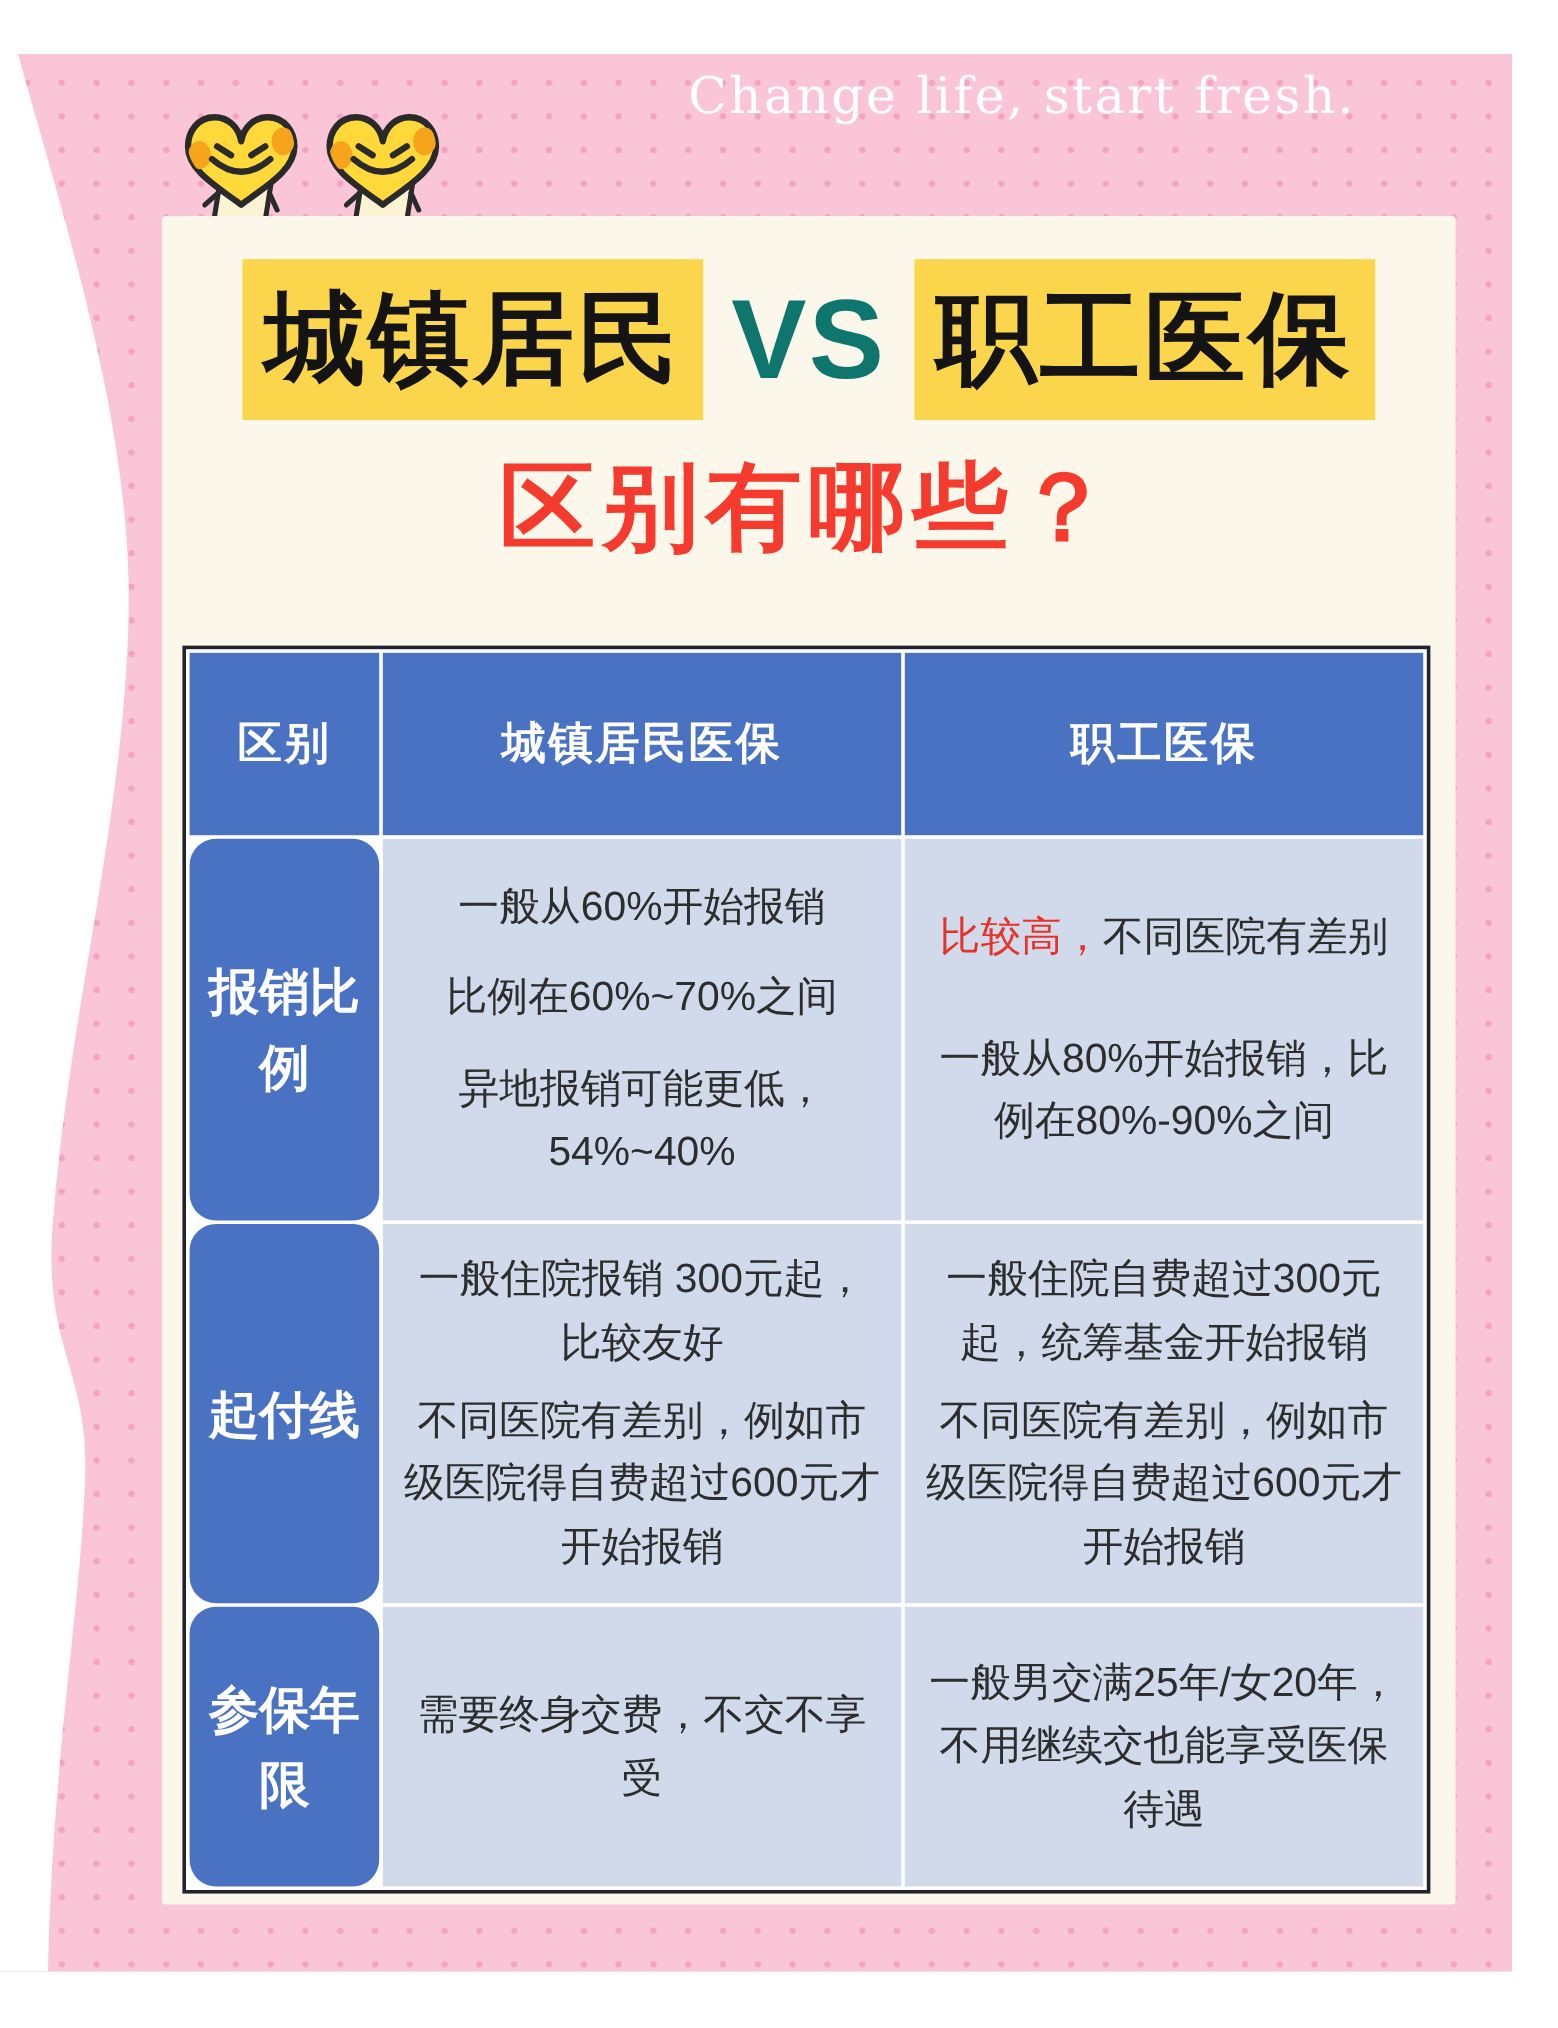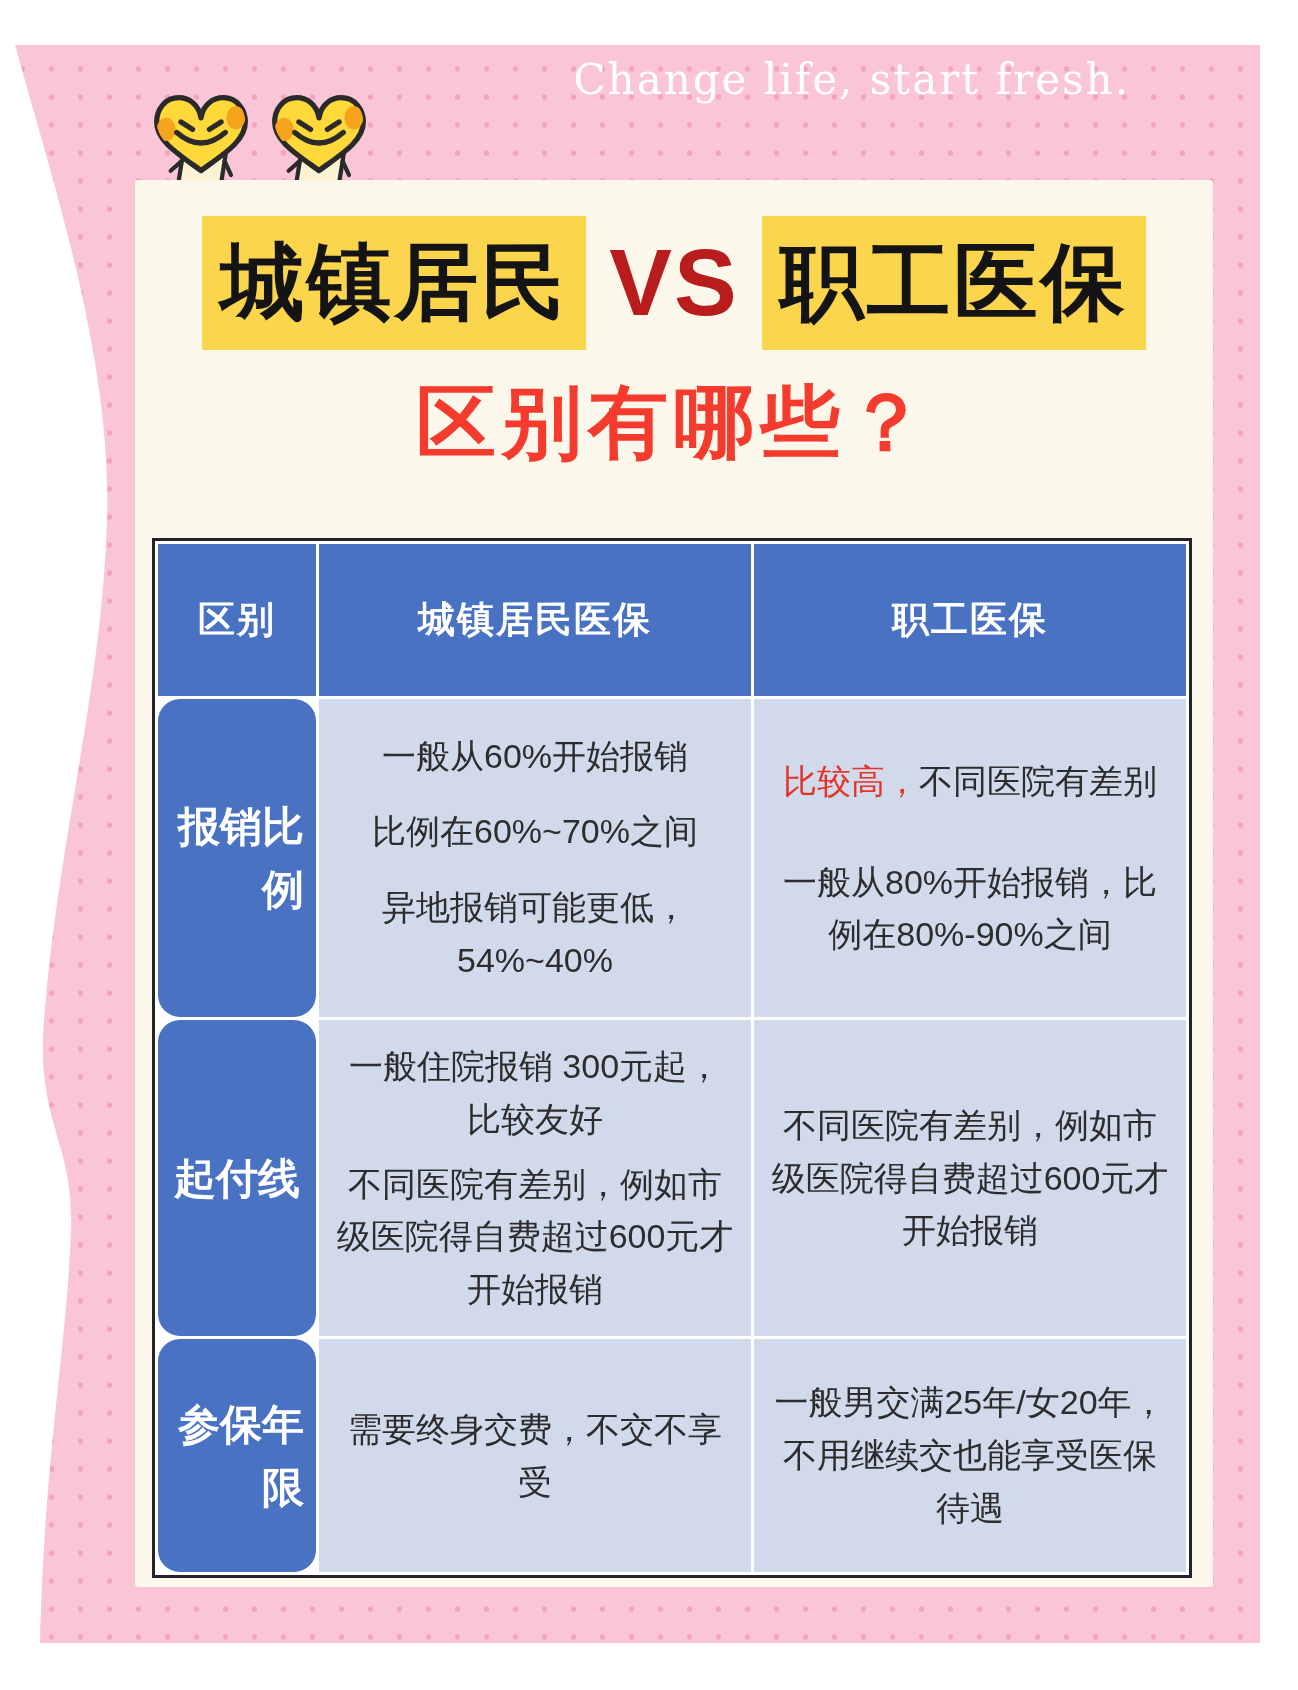--- a/index.html
+++ b/index.html
@@ -29,35 +29,35 @@
     background:#fbf7ea;z-index:3;border-radius:3px;
   }
   .title-row{
     position:absolute;left:0;top:36px;width:100%;
     display:flex;justify-content:center;align-items:center;gap:23px;
   }
   .hl{
     background:#fbd64d;color:#141414;font-size:84px;font-weight:900;
     padding:10px 18px;letter-spacing:3px;white-space:nowrap;
   }
-  .vs{color:#b91c1c;font-size:94px;font-weight:900;letter-spacing:2px;}
+  .vs{color:#0f766e;font-size:94px;font-weight:900;letter-spacing:2px;}
   .subtitle{
     position:absolute;left:0;top:190px;width:100%;text-align:center;
     color:#f43b2e;font-size:80px;font-weight:900;letter-spacing:6px;
   }
   
   .table{
     position:absolute;left:17px;top:358px;width:1040px;height:1040px;
     box-sizing:border-box;border:3px solid #23232e;background:#ffffff;padding:3px;
     display:grid;grid-template-columns:158px 1fr 1fr;
     grid-template-rows:152px 318px 316px 1fr;gap:3px;
   }
   .th,.rowlabel{
     background:#4a72c2;color:#ffffff;display:flex;align-items:center;justify-content:center;
-    text-align:right;font-weight:bold;
+    text-align:center;font-weight:bold;
   }
   .th{font-size:37px;letter-spacing:2px;}
   .rowlabel{font-size:42px;line-height:1.5;padding:6px 12px;box-sizing:border-box;border-radius:22px;}
   .cell{
     background:#d0daeb;color:#2d2d2d;font-size:34px;line-height:1.55;
     display:flex;flex-direction:column;justify-content:space-evenly;align-items:center;
     text-align:center;padding:8px 14px;box-sizing:border-box;
   }
   .para{margin:0;}
   .line{display:block;}
@@ -153,20 +153,21 @@
         </p>
         <p class="para">一般从80%开始报销，比例在80%-90%之间</p>
       </div>
 
       <div class="rowlabel">起付线</div>
       <div class="cell">
         <p class="para">一般住院报销 300元起，比较友好</p>
         <p class="para">不同医院有差别，例如市级医院得自费超过600元才开始报销</p>
       </div>
       <div class="cell">
+        <p class="para">一般住院自费超过300元起，统筹基金开始报销</p>
         <p class="para">不同医院有差别，例如市级医院得自费超过600元才开始报销</p>
       </div>
 
       <div class="rowlabel">参保年限</div>
       <div class="cell">
         <p class="para">需要终身交费，不交不享受</p>
       </div>
       <div class="cell">
         <p class="para">一般男交满25年/女20年，不用继续交也能享受医保待遇</p>
       </div>

